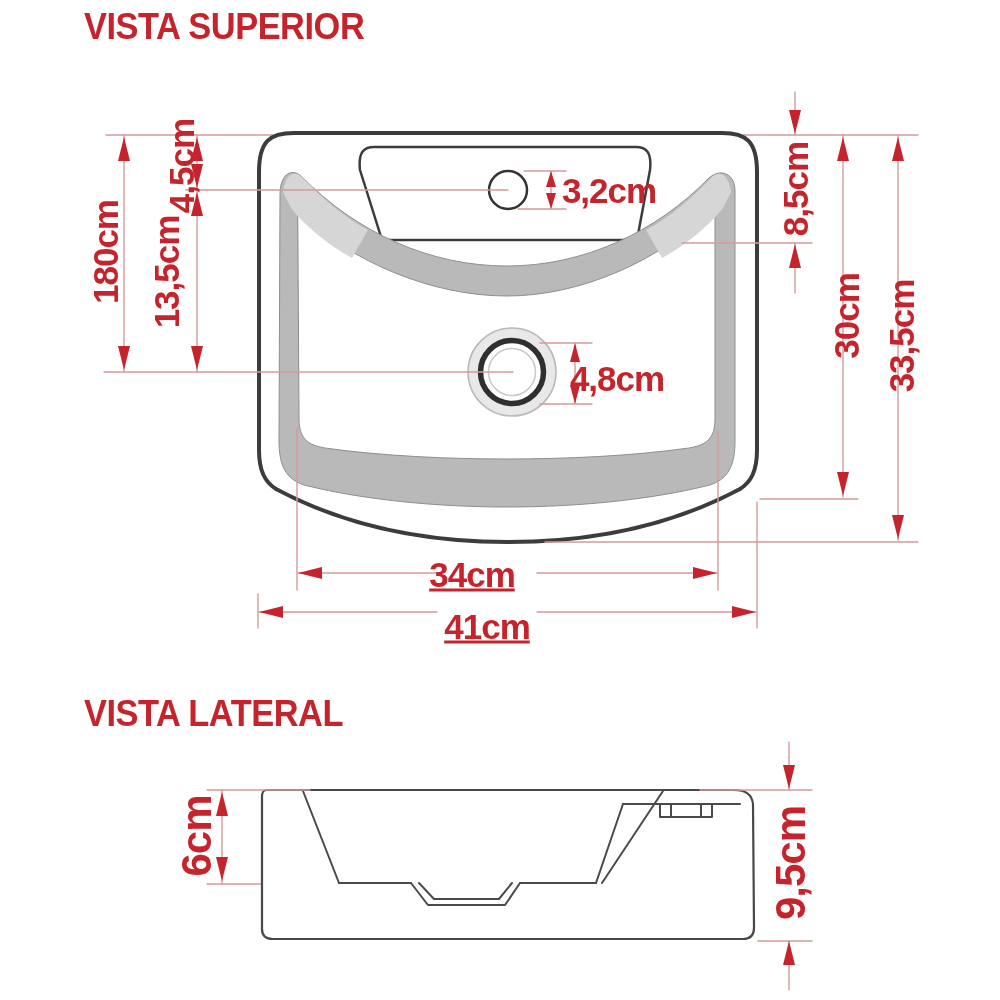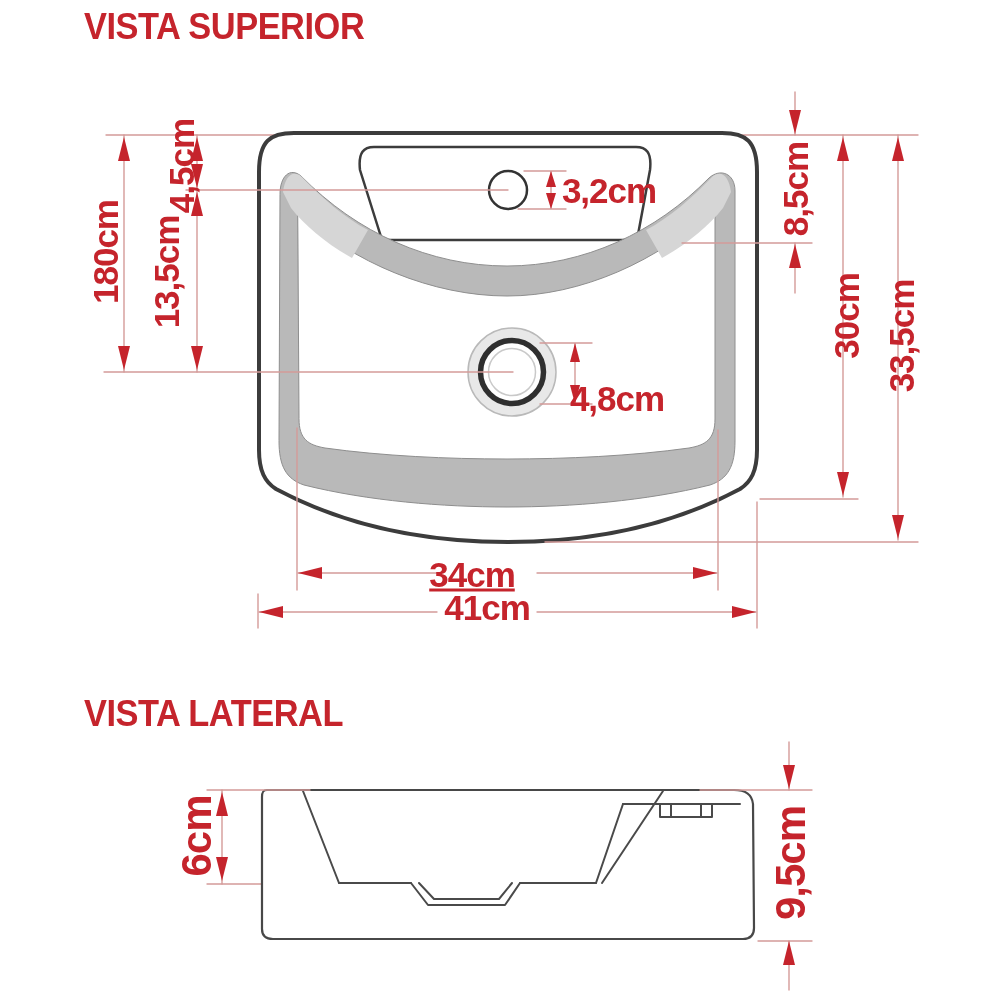--- a/index.html
+++ b/index.html
@@ -152,20 +152,20 @@
   <div class="lbl title" style="left:84px;top:8px;">VISTA SUPERIOR</div>
   <div class="lbl title" style="left:84px;top:695px;">VISTA LATERAL</div>
 
   <div class="lbl t35 rot" style="left:105px;top:252px;">180cm</div>
   <div class="lbl t35 rot" style="left:181px;top:166px;">4,5cm</div>
   <div class="lbl t35 rot" style="left:166px;top:272px;">13,5cm</div>
   <div class="lbl t35 hor" style="left:609px;top:190px;">3,2cm</div>
   <div class="lbl t35 rot" style="left:795px;top:189px;">8,5cm</div>
   <div class="lbl t35 rot" style="left:846px;top:316px;">30cm</div>
   <div class="lbl t35 rot" style="left:901px;top:336px;">33,5cm</div>
-  <div class="lbl t35 hor" style="left:617px;top:398px;">4,8cm</div>
+  <div class="lbl t35 hor" style="left:617px;top:378px;">4,8cm</div>
   <div class="lbl t35 hor" style="left:472px;top:574px;text-decoration:underline;">34cm</div>
-  <div class="lbl t35 hor" style="left:487px;top:607px;">41cm</div>
+  <div class="lbl t35 hor" style="left:487px;top:626px;text-decoration:underline;">41cm</div>
 
   <div class="lbl t42 rot" style="left:197px;top:836px;">6cm</div>
   <div class="lbl t42 rot" style="left:791px;top:863px;">9,5cm</div>
 
 </div>
 
 </body></html>

